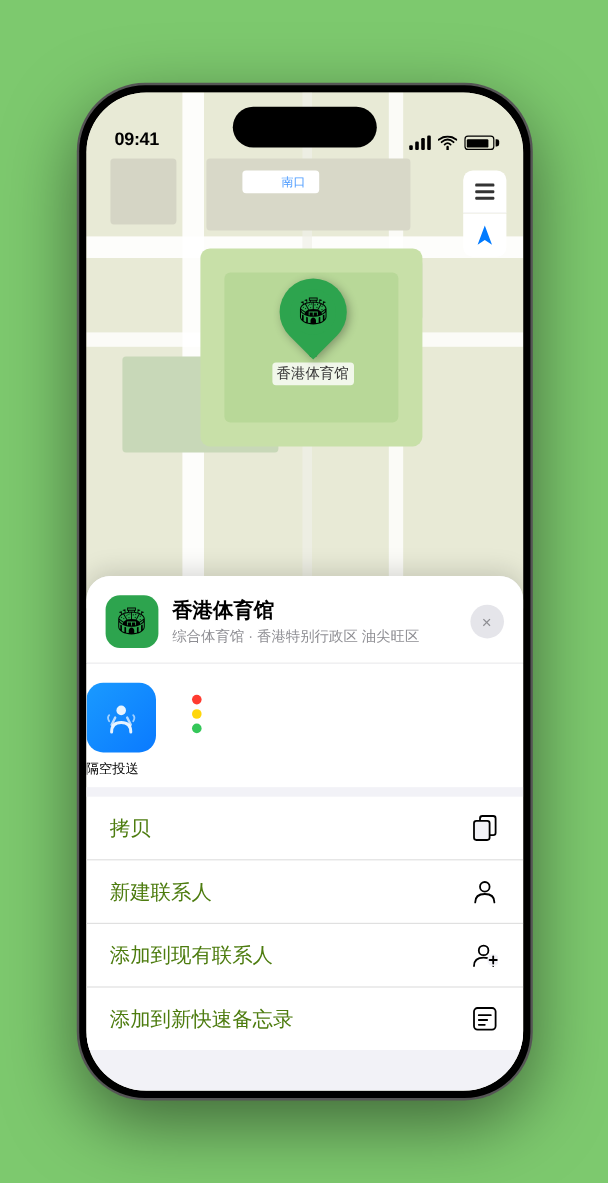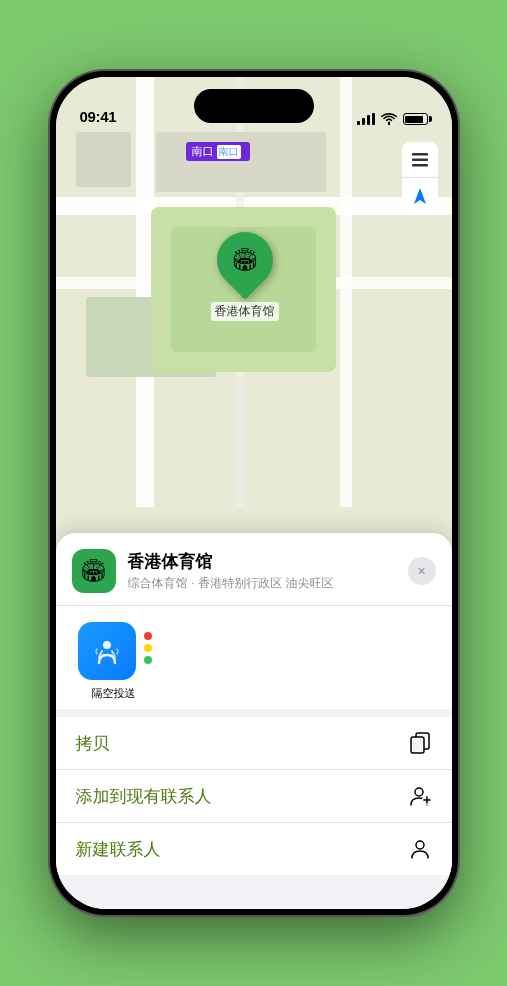--- a/index.html
+++ b/index.html
@@ -7,21 +7,21 @@
       width: 507px;
       height: 986px;
       background: #7dc96e;
       display: flex;
       align-items: center;
       justify-content: center;
       font-family: -apple-system, 'PingFang SC', 'Helvetica Neue', sans-serif;
     }
 
     .phone-frame {
-      width: 408px;
+      width: 376px;
       height: 844px;
       background: #000;
       border-radius: 55px;
       position: relative;
       box-shadow: 0 0 0 2px #555, 0 20px 60px rgba(0,0,0,0.5);
       overflow: hidden;
     }
 
     .phone-screen {
       position: absolute;
@@ -210,21 +210,21 @@
       top: 20px; left: 20px; right: 20px; bottom: 20px;
       background: #b8d898;
       border-radius: 5px;
     }
 
     
     .map-label {
       position: absolute;
       top: 65px;
       left: 130px;
-      background: #6d28d9;
+      background: #ffffff;
       color: #fff;
       font-size: 11px;
       padding: 2px 6px;
       border-radius: 3px;
       white-space: nowrap;
       display: flex;
       align-items: center;
       gap: 3px;
     }
     .map-label::before {
@@ -386,21 +386,21 @@
       display: flex;
       align-items: flex-start;
       overflow: hidden;
       border-bottom: 8px solid #f2f2f7;
       gap: 0;
     }
 
     .share-item {
       display: flex;
       flex-direction: column;
-      align-items: flex-end;
+      align-items: flex-start;
       gap: 6px;
       min-width: 80px;
       cursor: pointer;
     }
 
     .share-item:last-child {
       min-width: 40px;
     }
 
     .share-app-icon {
@@ -654,43 +654,54 @@
           <span class="action-label">拷贝</span>
           <div class="action-icon">
             <svg width="22" height="22" viewBox="0 0 22 22">
               <rect x="7" y="1" width="13" height="16" rx="2" fill="none" stroke="#000" stroke-width="1.5"></rect>
               <rect x="2" y="5" width="13" height="16" rx="2" fill="#f2f2f7" stroke="#000" stroke-width="1.5"></rect>
             </svg>
           </div>
         </div>
 
         <div class="action-item">
+          <span class="action-label">新建联系人</span>
+          <div class="action-icon">
+            <svg width="22" height="22" viewBox="0 0 22 22">
+              <circle cx="11" cy="7" r="4" fill="none" stroke="#000" stroke-width="1.5"></circle>
+              <path d="M3 20 Q3 13 11 13 Q19 13 19 20" fill="none" stroke="#000" stroke-width="1.5" stroke-linecap="round"></path>
+            </svg>
+          </div>
+        </div>
+
+        <div class="action-item">
           <span class="action-label">添加到现有联系人</span>
           <div class="action-icon">
             <svg width="22" height="22" viewBox="0 0 22 22">
               <circle cx="10" cy="7" r="4" fill="none" stroke="#000" stroke-width="1.5"></circle>
               <path d="M2 20 Q2 13 10 13 Q18 13 18 20" fill="none" stroke="#000" stroke-width="1.5" stroke-linecap="round"></path>
               <circle cx="18" cy="15" r="5" fill="#f2f2f7"></circle>
               <line x1="18" y1="12" x2="18" y2="18" stroke="#000" stroke-width="1.5" stroke-linecap="round"></line>
               <line x1="15" y1="15" x2="21" y2="15" stroke="#000" stroke-width="1.5" stroke-linecap="round"></line>
             </svg>
           </div>
         </div>
 
         <div class="action-item">
-          <span class="action-label">新建联系人</span>
+          <span class="action-label">添加到新快速备忘录</span>
           <div class="action-icon">
             <svg width="22" height="22" viewBox="0 0 22 22">
-              <circle cx="11" cy="7" r="4" fill="none" stroke="#000" stroke-width="1.5"></circle>
-              <path d="M3 20 Q3 13 11 13 Q19 13 19 20" fill="none" stroke="#000" stroke-width="1.5" stroke-linecap="round"></path>
+              <rect x="2" y="2" width="18" height="18" rx="3" fill="none" stroke="#000" stroke-width="1.5"></rect>
+              <line x1="6" y1="8" x2="16" y2="8" stroke="#000" stroke-width="1.5" stroke-linecap="round"></line>
+              <line x1="6" y1="12" x2="13" y2="12" stroke="#000" stroke-width="1.5" stroke-linecap="round"></line>
+              <line x1="6" y1="16" x2="11" y2="16" stroke="#000" stroke-width="1.5" stroke-linecap="round"></line>
             </svg>
           </div>
         </div>
 
-
       </div>
 
     </div>
 
     <div class="home-indicator"></div>
 
   </div>
 </div>
 
 </body></html>

